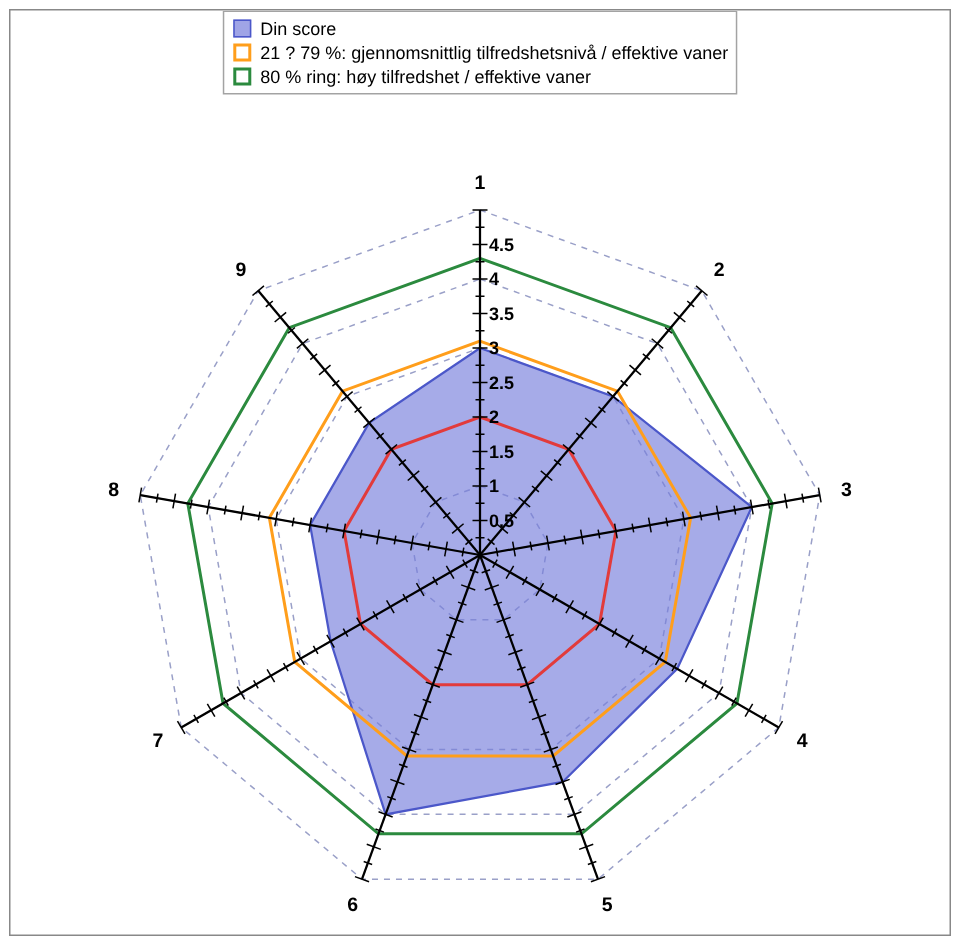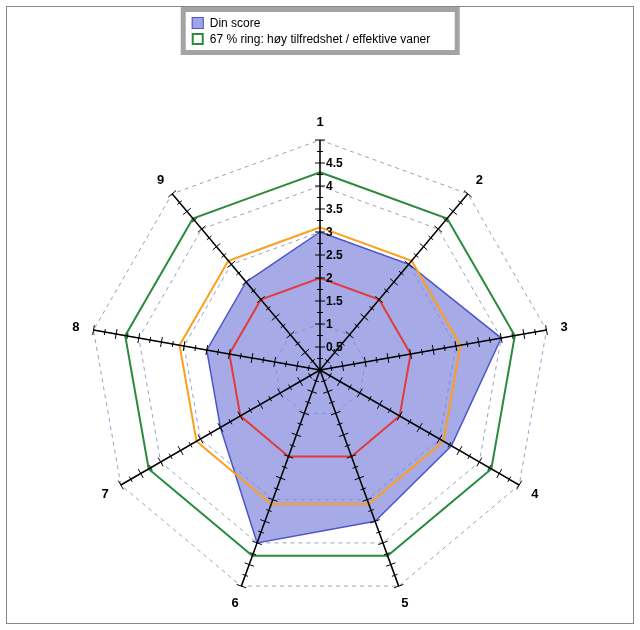--- a/index.html
+++ b/index.html
@@ -22,23 +22,23 @@
     top: 6px;
     right: 6px;
     bottom: 6px;
     border: 1px solid #888;
   }
   .legend {
     position: absolute;
     top: 7px;
     left: 50%;
     transform: translateX(-50%);
-    border: 5px solid #a3a3a3;
+    border: 1px solid #a3a3a3;
     background: #fff;
-    padding: 3px 24px 3px 6px;
+    padding: 3px 5px 3px 6px;
     box-sizing: border-box;
     font-size: 12px;
     line-height: 16px;
   }
   .legend-row {
     display: flex;
     align-items: center;
     gap: 6px;
     white-space: nowrap;
   }
@@ -65,22 +65,26 @@
 
 <div class="chart-wrap">
   <div class="chart-outline"></div>
 
   <div class="legend">
     <div class="legend-row">
       <span class="legend-swatch" style="background: rgba(118,126,220,0.7); border:1px solid #4b57c9;"></span>
       <span>Din score</span>
     </div>
     <div class="legend-row">
+      <span class="legend-swatch" style="border:2px solid #ff9e1b;"></span>
+      <span>21 ? 79 %: gjennomsnittlig tilfredshetsnivå / effektive vaner</span>
+    </div>
+    <div class="legend-row">
       <span class="legend-swatch" style="border:2px solid #2b8a3e;"></span>
-      <span>67 % ring: høy tilfredshet / effektive vaner</span>
+      <span>80 % ring: høy tilfredshet / effektive vaner</span>
     </div>
   </div>
 
   <svg id="radar-svg" width="640" height="630">
       <polygon points="320,324 349.56823004558083,334.761955616527 365.30115663856157,362.0121838273212 359.83716857408416,393 335.7329265929808,413.22586055615176 304.2670734070192,413.2258605561518 280.16283142591584,393 274.69884336143843,362.0121838273212 290.43176995441917,334.761955616527" fill="none" stroke="#9aa0c8" stroke-dasharray="4 4" stroke-width="1"></polygon>
       <polygon points="320,278 379.1364600911616,299.52391123305404 410.60231327712313,354.0243676546424 399.6743371481684,416 351.4658531859615,456.4517211123036 288.5341468140385,456.4517211123036 240.32566285183168,416 229.39768672287687,354.02436765464245 260.8635399088384,299.52391123305404" fill="none" stroke="#9aa0c8" stroke-dasharray="4 4" stroke-width="1"></polygon>
       <polygon points="320,232 408.70469013674244,264.28586684958105 455.9034699156847,346.0365514819636 439.51150572225254,439 367.1987797789423,499.67758166845533 272.80122022105775,499.67758166845533 200.4884942777475,439.00000000000006 184.09653008431528,346.03655148196367 231.29530986325756,264.28586684958105" fill="none" stroke="#9aa0c8" stroke-dasharray="4 4" stroke-width="1"></polygon>
       <polygon points="320,186 438.2729201823232,229.04782246610804 501.20462655424626,338.04873530928484 479.34867429633675,462 382.93170637192304,542.9034422246071 257.06829362807696,542.9034422246071 160.65132570366333,462.00000000000006 138.7953734457537,338.0487353092849 201.72707981767672,229.04782246610807" fill="none" stroke="#9aa0c8" stroke-dasharray="4 4" stroke-width="1"></polygon>
       <polygon points="320,140 467.84115022790405,193.80977808263506 546.5057831928078,330.060919136606 519.1858428704209,484.99999999999994 398.66463296490383,586.129302780759 241.3353670350962,586.129302780759 120.81415712957914,485.00000000000006 93.49421680719212,330.0609191366061 172.15884977209592,193.8097780826351" fill="none" stroke="#9aa0c8" stroke-dasharray="4 4" stroke-width="1"></polygon>
       <line x1="320" y1="370" x2="320" y2="140" stroke="#bbb" stroke-width="1"></line>

